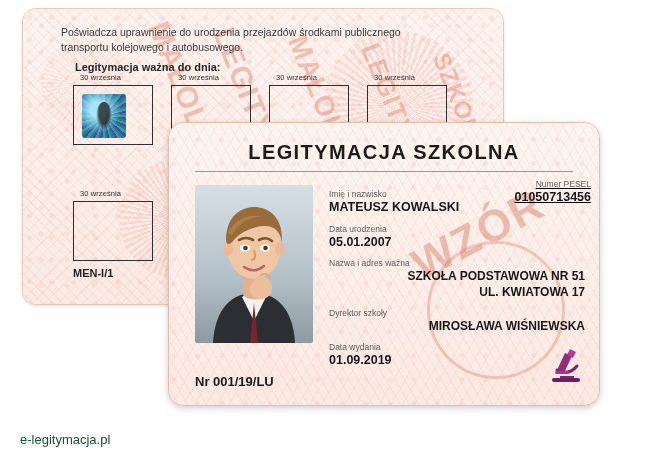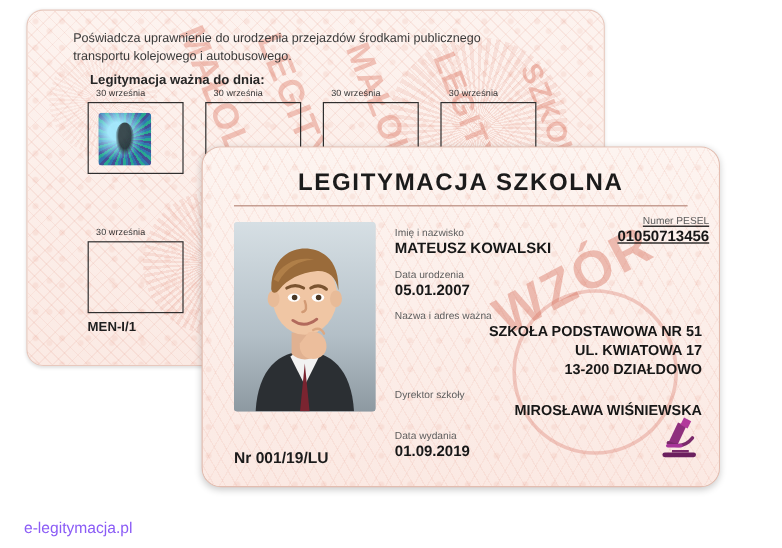--- a/index.html
+++ b/index.html
@@ -266,21 +266,21 @@
     bottom: 18px;
     z-index: 8;
   }
 
   
   .footer {
     position: absolute;
     left: 20px;
     bottom: 10px;
     font-size: 13px;
-    color: #8b5cf6;
+    color: #14532d;
     z-index: 20;
   }
 </style>
 </head>
 <body>
 
 <div class="card-back">
   <div class="guilloche"></div>
   <div class="rosette r1"></div>
   <div class="rosette r2"></div>
@@ -374,21 +374,20 @@
   <div class="fields">
     <div class="f-label">Imię i nazwisko</div>
     <div class="f-value">MATEUSZ KOWALSKI</div>
 
     <div class="f-label">Data urodzenia</div>
     <div class="f-value">05.01.2007</div>
 
     <div class="f-label">Nazwa i adres ważna</div>
     <div class="f-value small">SZKOŁA PODSTAWOWA NR 51</div>
     <div class="f-value small" style="margin-top:-7px;">UL. KWIATOWA 17</div>
-    <div class="f-value small" style="margin-top:-7px;">13-200 DZIAŁDOWO</div>
 
     <div class="f-label">Dyrektor szkoły</div>
     <div class="f-value small">MIROSŁAWA WIŚNIEWSKA</div>
 
     <div class="f-label">Data wydania</div>
     <div class="f-value">01.09.2019</div>
   </div>
 
   <div class="pesel-block">
     <div class="f-label">Numer PESEL</div>

